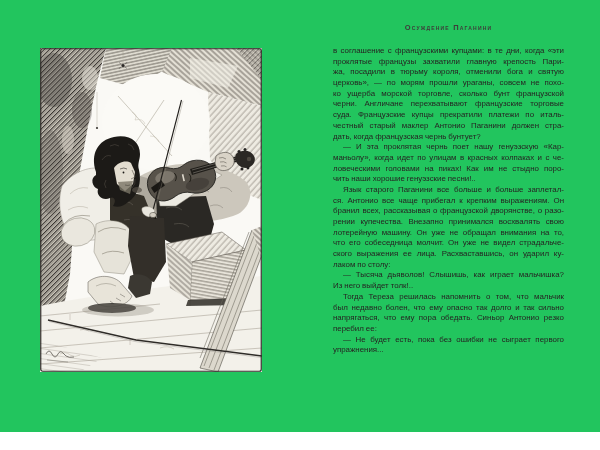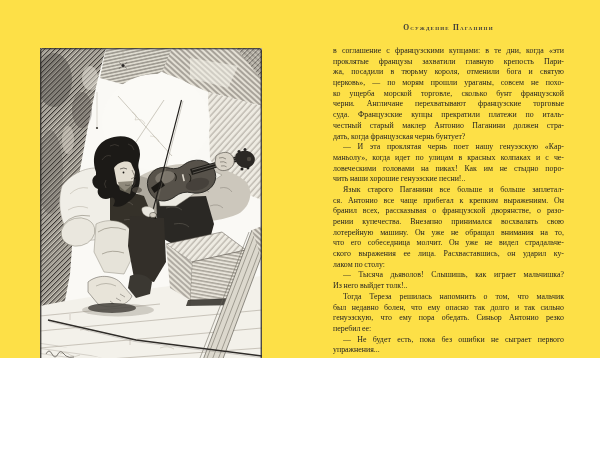--- a/index.html
+++ b/index.html
@@ -1,17 +1,17 @@
 <!DOCTYPE html>
 <html><head>
 <meta charset="utf-8">
 <style>
   html,body{margin:0;padding:0;background:#ffffff;}
-  .canvas{position:relative;width:600px;height:358px;background:#fde047;overflow:hidden;
-          font-family:Liberation Serif, serif;}
+  .canvas{position:relative;width:600px;height:432px;background:#22c55e;overflow:hidden;
+          font-family:Liberation Sans, sans-serif;}
   
   .plate{position:absolute;left:40px;top:48px;width:222px;height:324px;margin:0;}
   .plate svg{display:block;width:222px;height:324px;}
   
   .page-right{position:absolute;left:333px;top:24px;width:231px;}
   .running-head{font-size:7.5px;line-height:8px;letter-spacing:1.2px;color:#3e3c3a;
                 text-align:center;font-variant:small-caps;font-weight:600;}
   .body-text{margin-top:14px;font-size:7.9px;line-height:10.68px;color:#262422;
              word-spacing:-0.2px;}
   .ln{text-align:justify;text-align-last:justify;hyphens:none;}
@@ -187,20 +187,20 @@
       <div class="ln">бранил всех, рассказывая о французской дворянстве, о разо-</div>
       <div class="ln">рении купечества. Внезапно принимался восхвалять свою</div>
       <div class="ln">лотерейную машину. Он уже не обращал внимания на то,</div>
       <div class="ln">что его собеседница молчит. Он уже не видел страдальче-</div>
       <div class="ln">ского выражения ее лица. Расхваставшись, он ударил ку-</div>
       <div class="ln last">лаком по столу:</div>
       <div class="ln ind">— Тысяча дьяволов! Слышишь, как играет мальчишка?</div>
       <div class="ln last">Из него выйдет толк!..</div>
       <div class="ln ind">Тогда Тереза решилась напомнить о том, что мальчик</div>
       <div class="ln">был недавно болен, что ему опасно так долго и так сильно</div>
-      <div class="ln">генуэзскую, что ему пора обедать. Синьор Антонио резко</div>
+      <div class="ln">напрягаться, что ему пора обедать. Синьор Антонио резко</div>
       <div class="ln last">перебил ее:</div>
       <div class="ln ind">— Не будет есть, пока без ошибки не сыграет первого</div>
       <div class="ln last">упражнения...</div>
     </div>
   </div>
 
 </div>
 
 </body></html>

